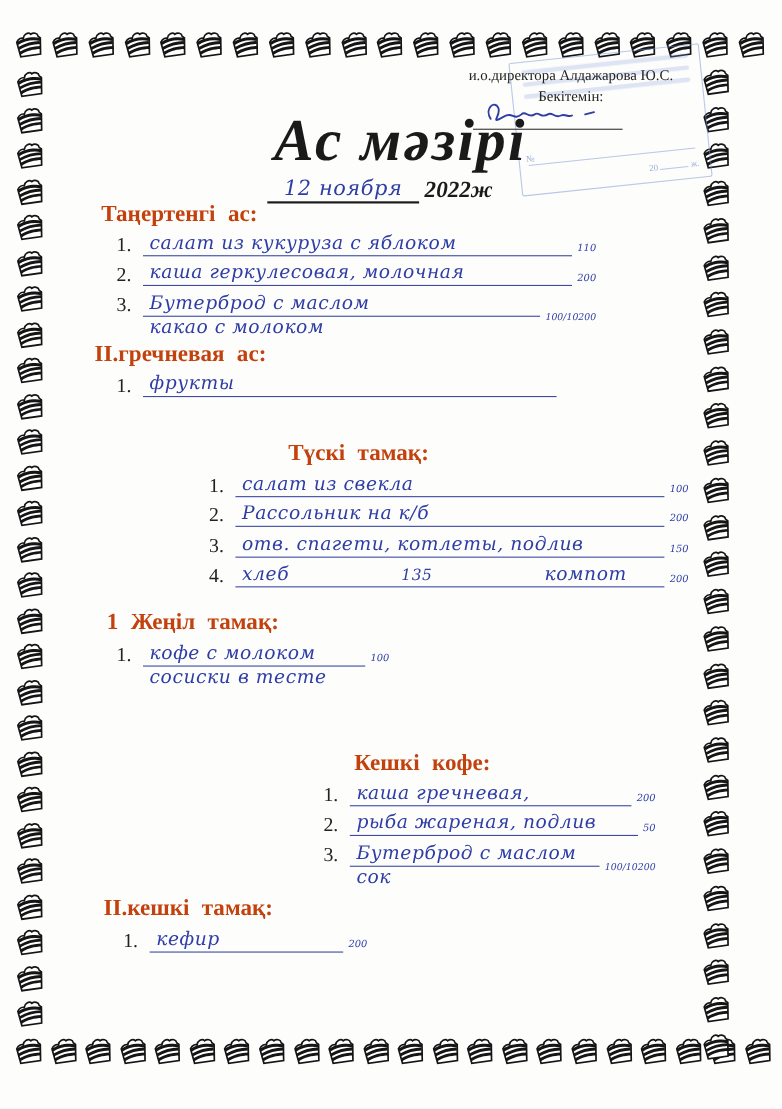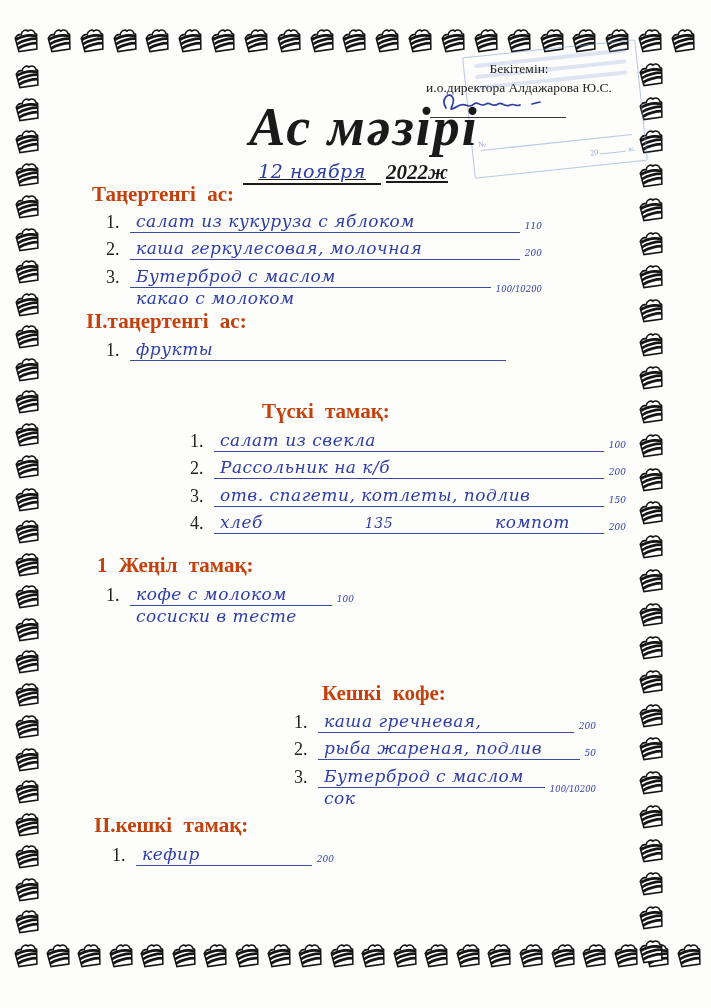--- a/index.html
+++ b/index.html
@@ -27,21 +27,21 @@
          border-bottom:1px solid rgba(120,145,210,.5);}
   .stamp .no-label{position:absolute;left:-2px;bottom:1px;}
   .stamp .yr{position:absolute;right:10px;bottom:8px;}
   .stamp .yr .seg{display:inline-block;width:26px;border-bottom:1px solid rgba(120,145,210,.5);}
   .sig-wrap{position:absolute;top:90px;left:436px;width:140px;}
   .sig-line{position:absolute;top:27px;left:-6px;width:136px;border-bottom:1.5px solid #333;}
 
   
   .title{position:absolute;top:96px;left:168px;width:392px;text-align:center;
          font-size:54px;font-weight:bold;font-style:italic;letter-spacing:2px;}
-  .date-row{position:absolute;top:160px;left:243px;display:flex;align-items:flex-end;text-decoration:underline;}
+  .date-row{position:absolute;top:160px;left:243px;display:flex;align-items:flex-end;}
   .date-hw{width:138px;text-align:center;border-bottom:2px solid #1c1c1c;padding-bottom:1px;}
   .date-printed{font-size:21px;font-weight:bold;font-style:italic;margin-left:5px;}
 
   
   .hw{font-family:"DejaVu Serif",serif;font-style:italic;color:#2e3da6;
       font-size:17px;letter-spacing:.5px;white-space:nowrap;}
   .portion{font-family:"DejaVu Serif",serif;font-style:italic;color:#2e3da6;
       font-size:9px;margin:0 0 2px 5px;white-space:nowrap;}
   .stack{display:flex;flex-direction:row;font-size:8.5px;line-height:1.2;
       transform:translateY(9px);}
@@ -948,22 +948,22 @@
       <span class="no-label">№</span>
     </div>
     <div class="yr">
       <span>20</span>
       <span class="seg"></span>
       <span>ж.</span>
     </div>
   </div>
 
   <div class="approval">
+    <div>и.о.директора Алдажарова Ю.С.</div>
     <div>Бекітемін:</div>
-    <div>и.о.директора Алдажарова Ю.С.</div>
   </div>
 
   <div class="sig-wrap">
     <svg viewBox="0 0 120 30" width="120" height="30">
       <path d="M10 18 C4 8 14 1 17 8 C20 15 8 24 22 16 C30 11 31 20 38 14 C42 10 44 18 50 14
                C54 11 56 18 62 14 C66 11 68 18 74 15 C78 13 80 17 84 15 M96 14 L104 12" stroke="#2e3da6" fill="none" stroke-width="1.7" stroke-linecap="round"></path>
     </svg>
     <div class="sig-line"></div>
   </div>
 
@@ -992,21 +992,21 @@
       <span class="portion stack">
         <span>100/10</span>
         <span>200</span>
       </span>
     </div>
     <div class="row cont">
       <span class="hw">какао с молоком</span>
     </div>
   </div>
 
-  <div class="heading" style="top:309px;left:86px">ІІ.таңертенгі ас:</div>
+  <div class="heading" style="top:309px;left:86px">ІІ.гречневая ас:</div>
   <div class="items" style="top:333px;left:106px;width:400px">
     <div class="row">
       <span class="num">1.</span>
       <span class="hw u">фрукты</span>
     </div>
   </div>
 
   <div class="heading" style="top:399px;left:262px">Түскі тамақ:</div>
   <div class="items" style="top:424px;left:190px;width:436px">
     <div class="row">

